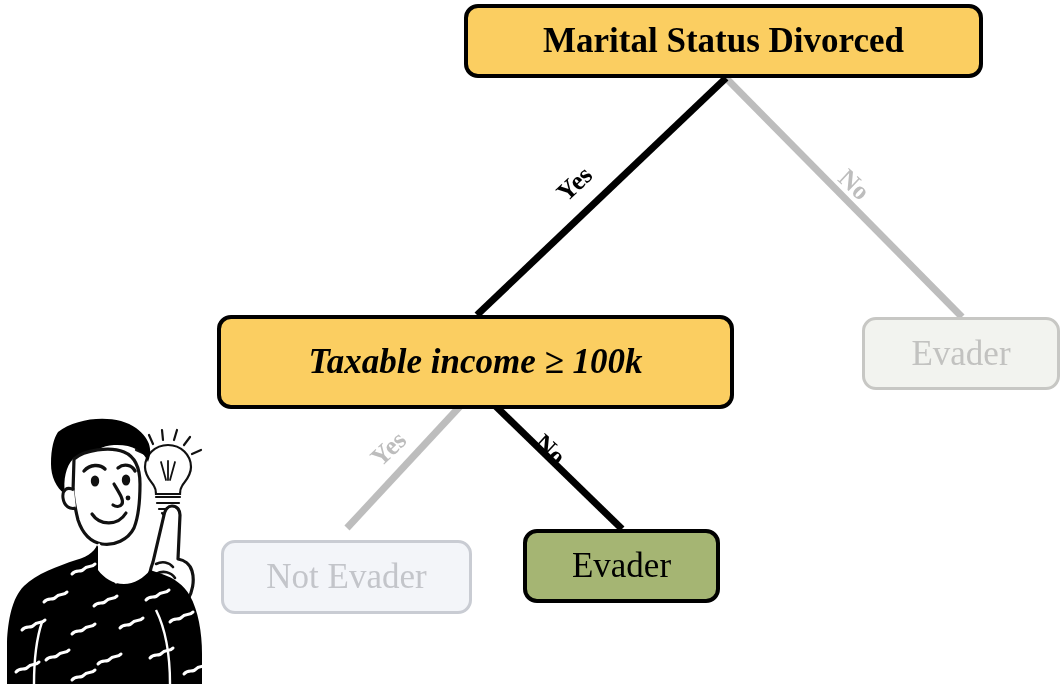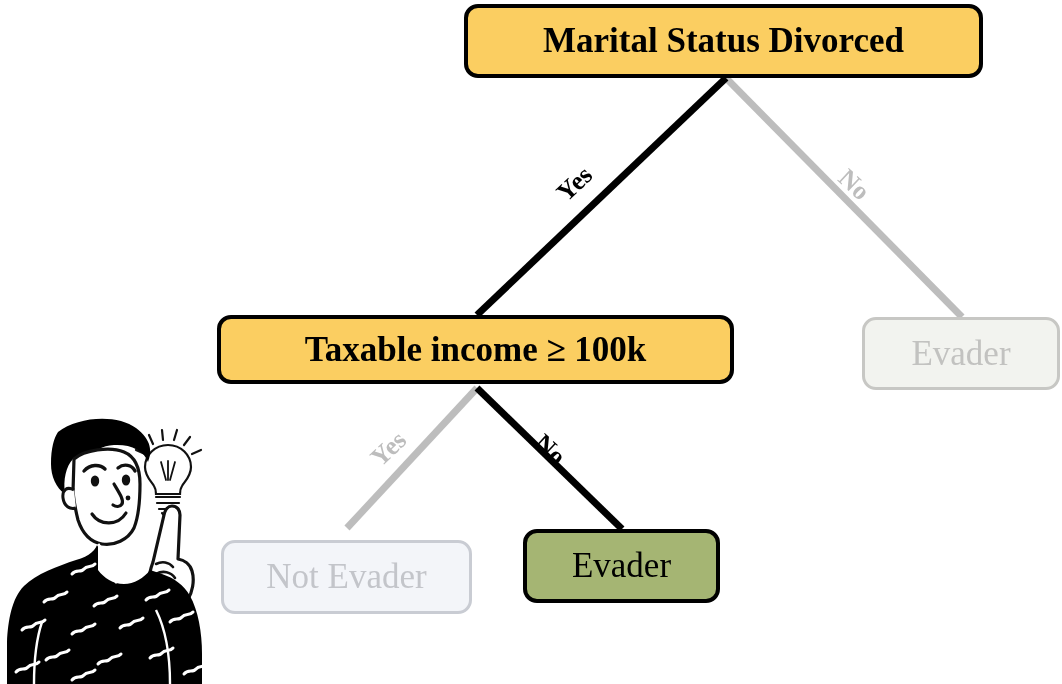--- a/index.html
+++ b/index.html
@@ -67,22 +67,23 @@
     font-weight: normal;
   }
 
   #node-root {
     left: 464px;  top: 4px;
     width: 519px; height: 74px;
     font-size: 35px;
   }
   #node-income {
     left: 217px;  top: 315px;
-    width: 517px; height: 69px;
-    font-size: 35px;
+    width: 517px; height: 94px;
+    font-size: 35px;
+    font-style: italic;
   }
   #node-evader-right {
     left: 862px;  top: 317px;
     width: 198px; height: 73px;
     font-size: 35px;
   }
   #node-not-evader {
     left: 221px;  top: 540px;
     width: 251px; height: 74px;
     font-size: 35px;

